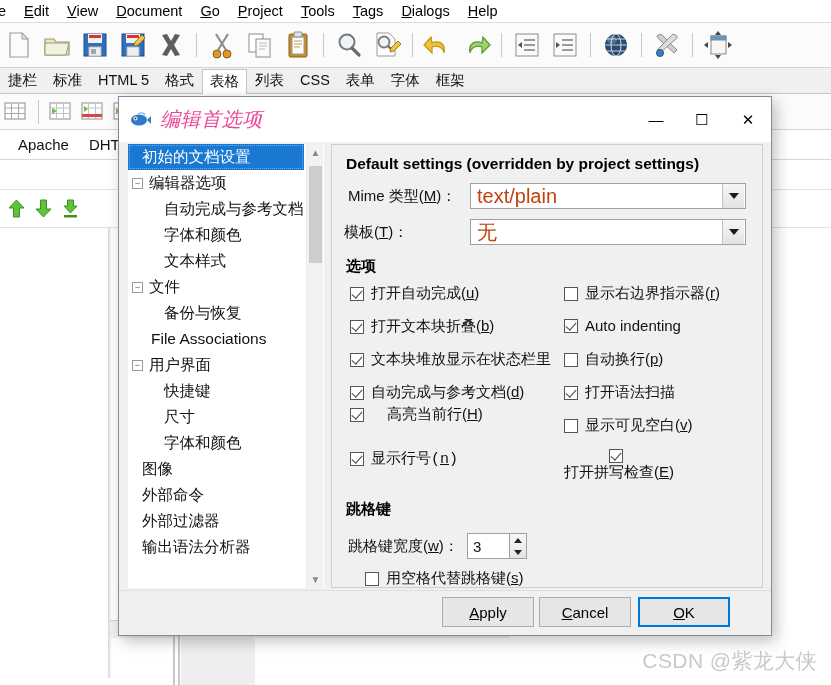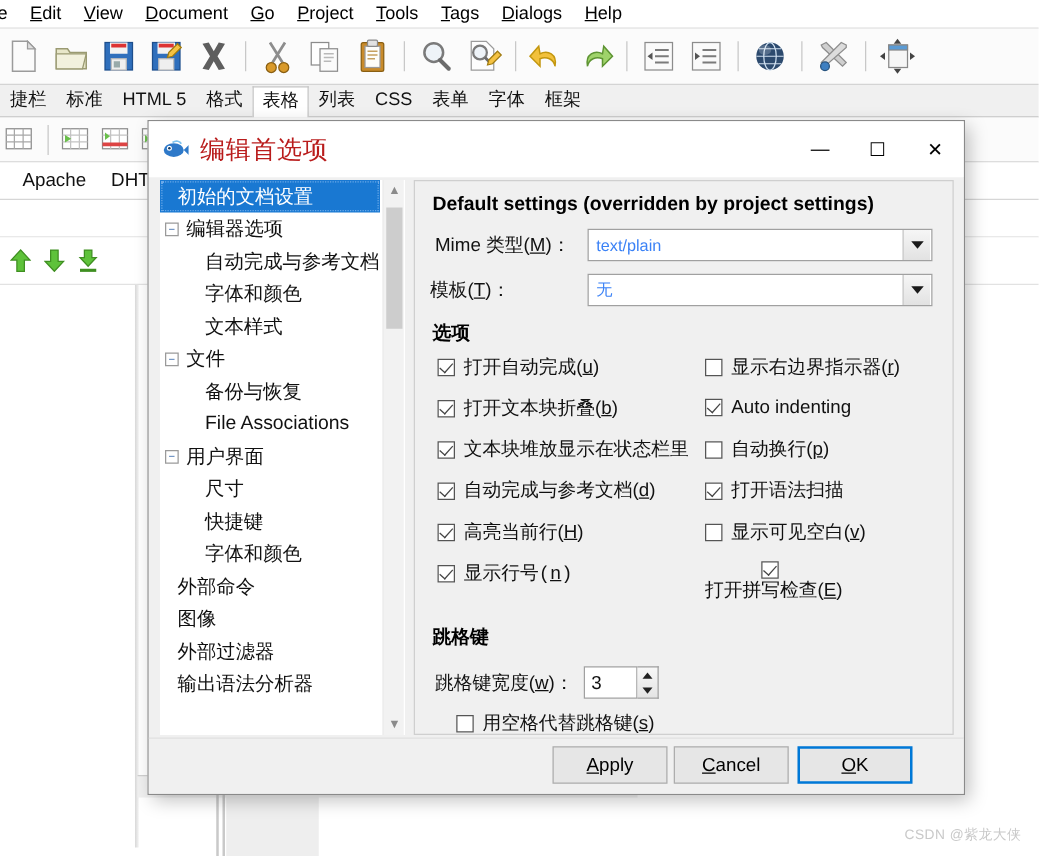--- a/index.html
+++ b/index.html
@@ -95,21 +95,21 @@
     position:absolute; left:118px; top:96px; width:654px; height:540px;
     background:#f0f0f0; border:1px solid #8a8a8a;
     box-shadow: 4px 5px 14px rgba(0,0,0,0.25);
   }
   .dlg-title {
     position:absolute; left:0; top:0; width:652px; height:45px;
     background:#ffffff; display:flex; align-items:center;
   }
   .dlg-icon { width:22px; height:22px; margin-left:10px; position:relative; }
   .dlg-title-text {
-    margin-left:9px; font-size:20px; color:#b91c1c; letter-spacing:.5px;
+    margin-left:9px; font-size:20px; color:#ec4899; letter-spacing:.5px;font-style:italic;
   }
   .win-btns { position:absolute; right:0; top:0; height:45px; display:flex; }
   .win-btn {
     width:46px; height:45px; display:flex; align-items:center; justify-content:center;
     font-size:15px; color:#000; cursor:default;
   }
 
   .dlg-body {
     position:absolute; left:0; top:45px; width:652px; height:448px; background:#f0f0f0;
   }
@@ -151,21 +151,21 @@
     position:absolute; left:14px; top:10px; font-size:15.5px; font-weight:bold; color:#000;
   }
   .frow { position:absolute; display:flex; align-items:center; }
   .flabel { font-size:15px; color:#111; white-space:nowrap; }
   .flabel u { text-decoration: underline; }
 
   .combo {
     position:absolute; height:26px; background:#ffffff; border:1px solid #a0a0a0;
     display:flex; align-items:center;
   }
-  .combo .val { flex:1; padding-left:6px; font-size:13px; color:#3b82f6; white-space:nowrap; }
+  .combo .val { flex:1; padding-left:6px; font-size:20px; color:#c2410c; white-space:nowrap; }
   .combo .arrowbox {
     width:22px; height:24px; background:linear-gradient(to bottom,#f6f6f6,#e2e2e2);
     border-left:1px solid #c2c2c2; display:flex; align-items:center; justify-content:center;
     margin:0 1px 0 0;
   }
   .tri-down { width:0;height:0;border-left:5px solid transparent;border-right:5px solid transparent;
      border-top:6px solid #1a1a1a; }
 
   .grouphdr { position:absolute; font-size:15px; font-weight:bold; color:#000; }
 
@@ -201,21 +201,21 @@
   }
   .btn {
     position:absolute; height:30px; background:#e6e6e6; border:1px solid #adadad;
     display:flex; align-items:center; justify-content:center;
     font-size:15px; color:#000; cursor:default; top:6px;
   }
   .btn u { text-decoration:underline; }
   .btn.default { border:2px solid #0078d7; background:#e6e6e6; }
 
   .watermark {
-    position:absolute; right:14px; bottom:10px; font-size:11px; color:#c9c9c9;
+    position:absolute; right:14px; bottom:10px; font-size:21px; color:#c9c9c9;
     letter-spacing:.4px; white-space:nowrap;
   }
 </style>
 </head>
 <body>
 
 <div id="root">
 
   <div class="bg-app">
 
@@ -498,41 +498,41 @@
           <div class="tree-node" style="padding-left: 36px;">
             <span>文本样式</span>
           </div>
           <div class="tree-node">
             <span class="expander">−</span>
             <span>文件</span>
           </div>
           <div class="tree-node" style="padding-left: 36px;">
             <span>备份与恢复</span>
           </div>
-          <div class="tree-node" style="padding-left: 36px; text-align: center;">
+          <div class="tree-node" style="padding-left: 23px; text-align: center;">
             <span>File Associations</span>
           </div>
           <div class="tree-node">
             <span class="expander">−</span>
             <span>用户界面</span>
           </div>
           <div class="tree-node" style="padding-left: 36px;">
+            <span>快捷键</span>
+          </div>
+          <div class="tree-node" style="padding-left: 36px;">
             <span>尺寸</span>
-          </div>
-          <div class="tree-node" style="padding-left: 36px;">
-            <span>快捷键</span>
           </div>
           <div class="tree-node" style="padding-left: 36px;">
             <span>字体和颜色</span>
           </div>
           <div class="tree-node" style="padding-left: 14px;">
+            <span>图像</span>
+          </div>
+          <div class="tree-node" style="padding-left: 14px;">
             <span>外部命令</span>
-          </div>
-          <div class="tree-node" style="padding-left: 14px;">
-            <span>图像</span>
           </div>
           <div class="tree-node" style="padding-left: 14px;">
             <span>外部过滤器</span>
           </div>
           <div class="tree-node" style="padding-left: 14px;">
             <span>输出语法分析器</span>
           </div>
         </div>
       <div class="tree-scroll">
         <div class="sb-arrow">▲</div>
@@ -575,21 +575,21 @@
               <span class="cblabel"><span>打开文本块折叠(</span><u>b</u><span>)</span></span>
             </div>
             <div class="cbrow" style="left: 18px; top: 205px;">
               <span class="cbox checked"></span>
               <span class="cblabel">文本块堆放显示在状态栏里</span>
             </div>
             <div class="cbrow" style="left: 18px; top: 238px;">
               <span class="cbox checked"></span>
               <span class="cblabel"><span>自动完成与参考文档(</span><u>d</u><span>)</span></span>
             </div>
-            <div class="cbrow" style="left: 18px; top: 271px;">
+            <div class="cbrow" style="left: 18px; top: 260px; gap: 16px;">
               <span class="cbox checked"></span>
               <span class="cblabel"><span>高亮当前行(</span><u>H</u><span>)</span></span>
             </div>
             <div class="cbrow" style="left: 18px; top: 304px; font-family: Liberation Mono, monospace;">
               <span class="cbox checked"></span>
               <span class="cblabel"><span>显示行号(</span><u>n</u><span>)</span></span>
             </div>
           </div>
         <div id="cb-right">
             <div class="cbrow" style="left: 232px; top: 139px;">

